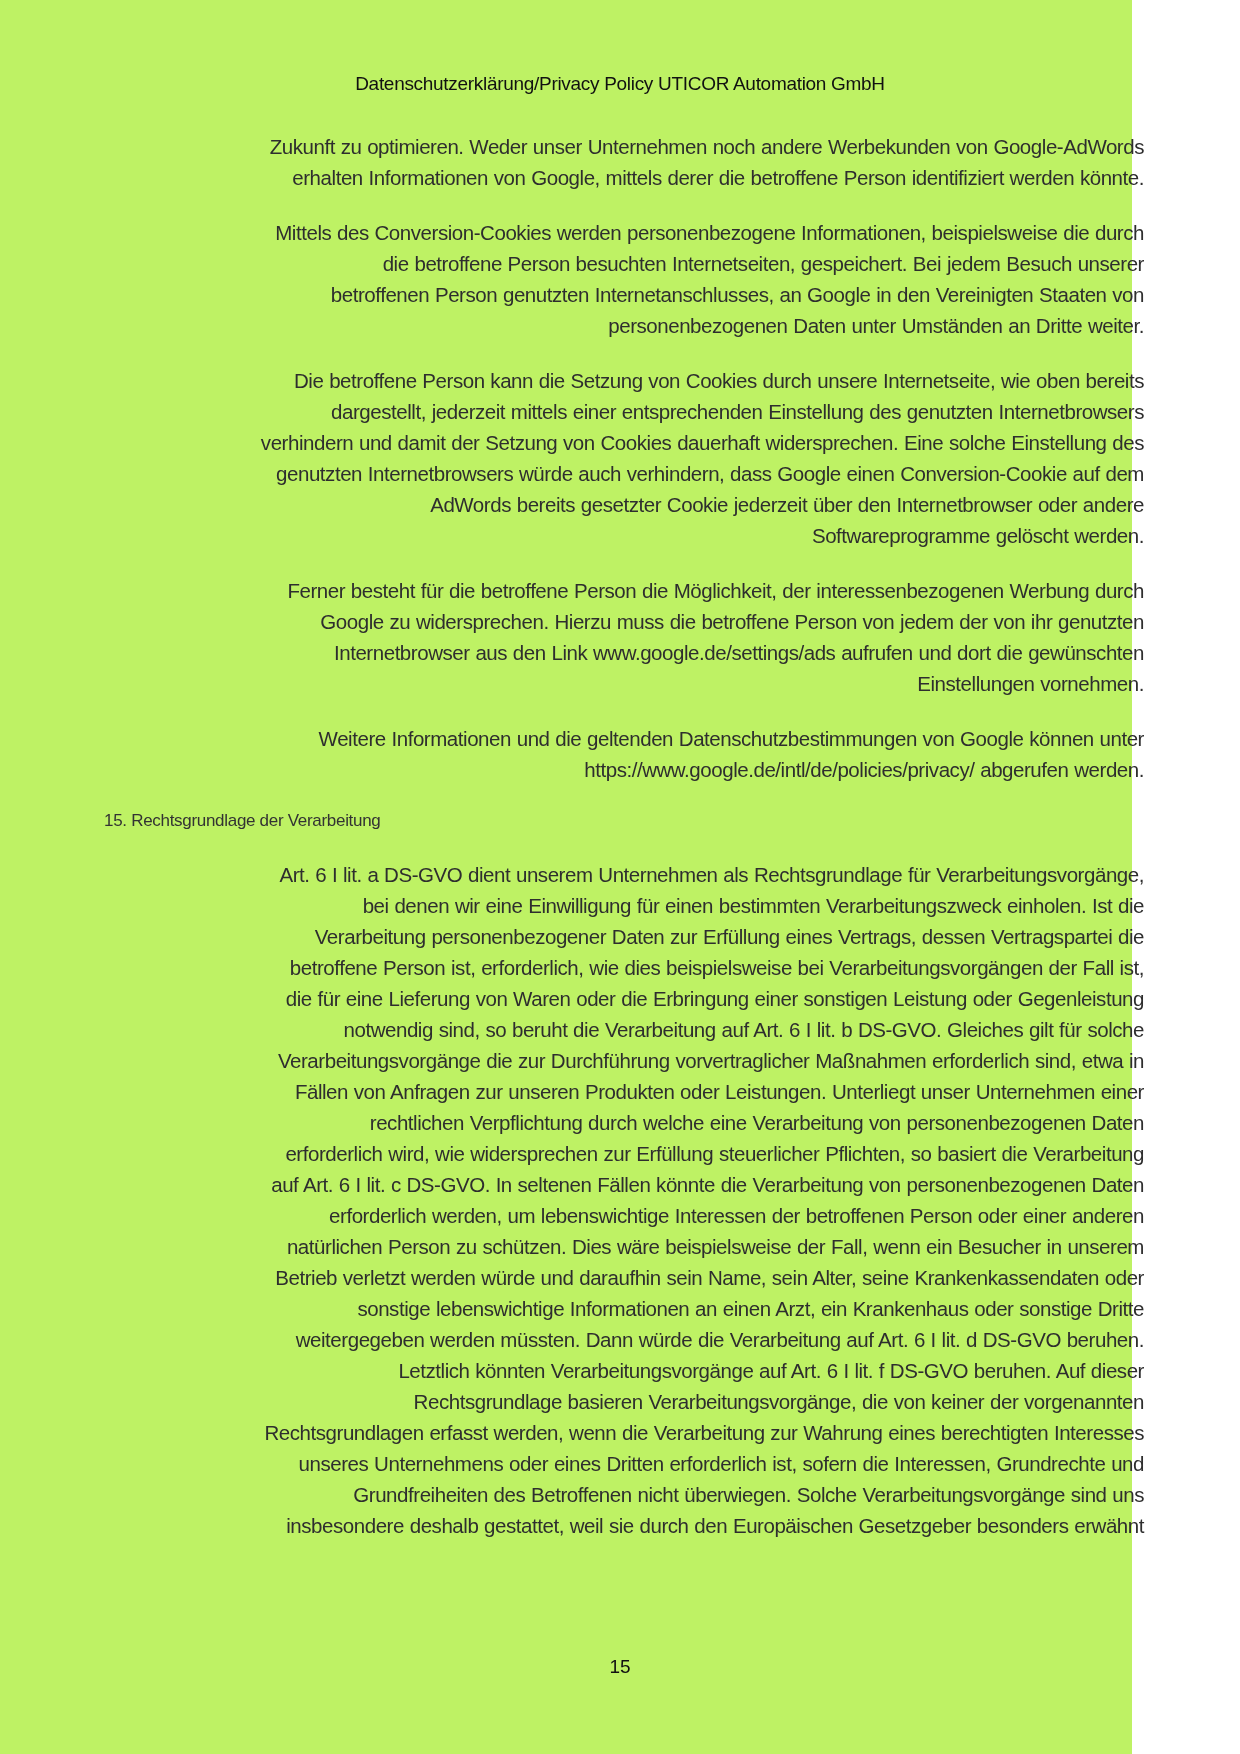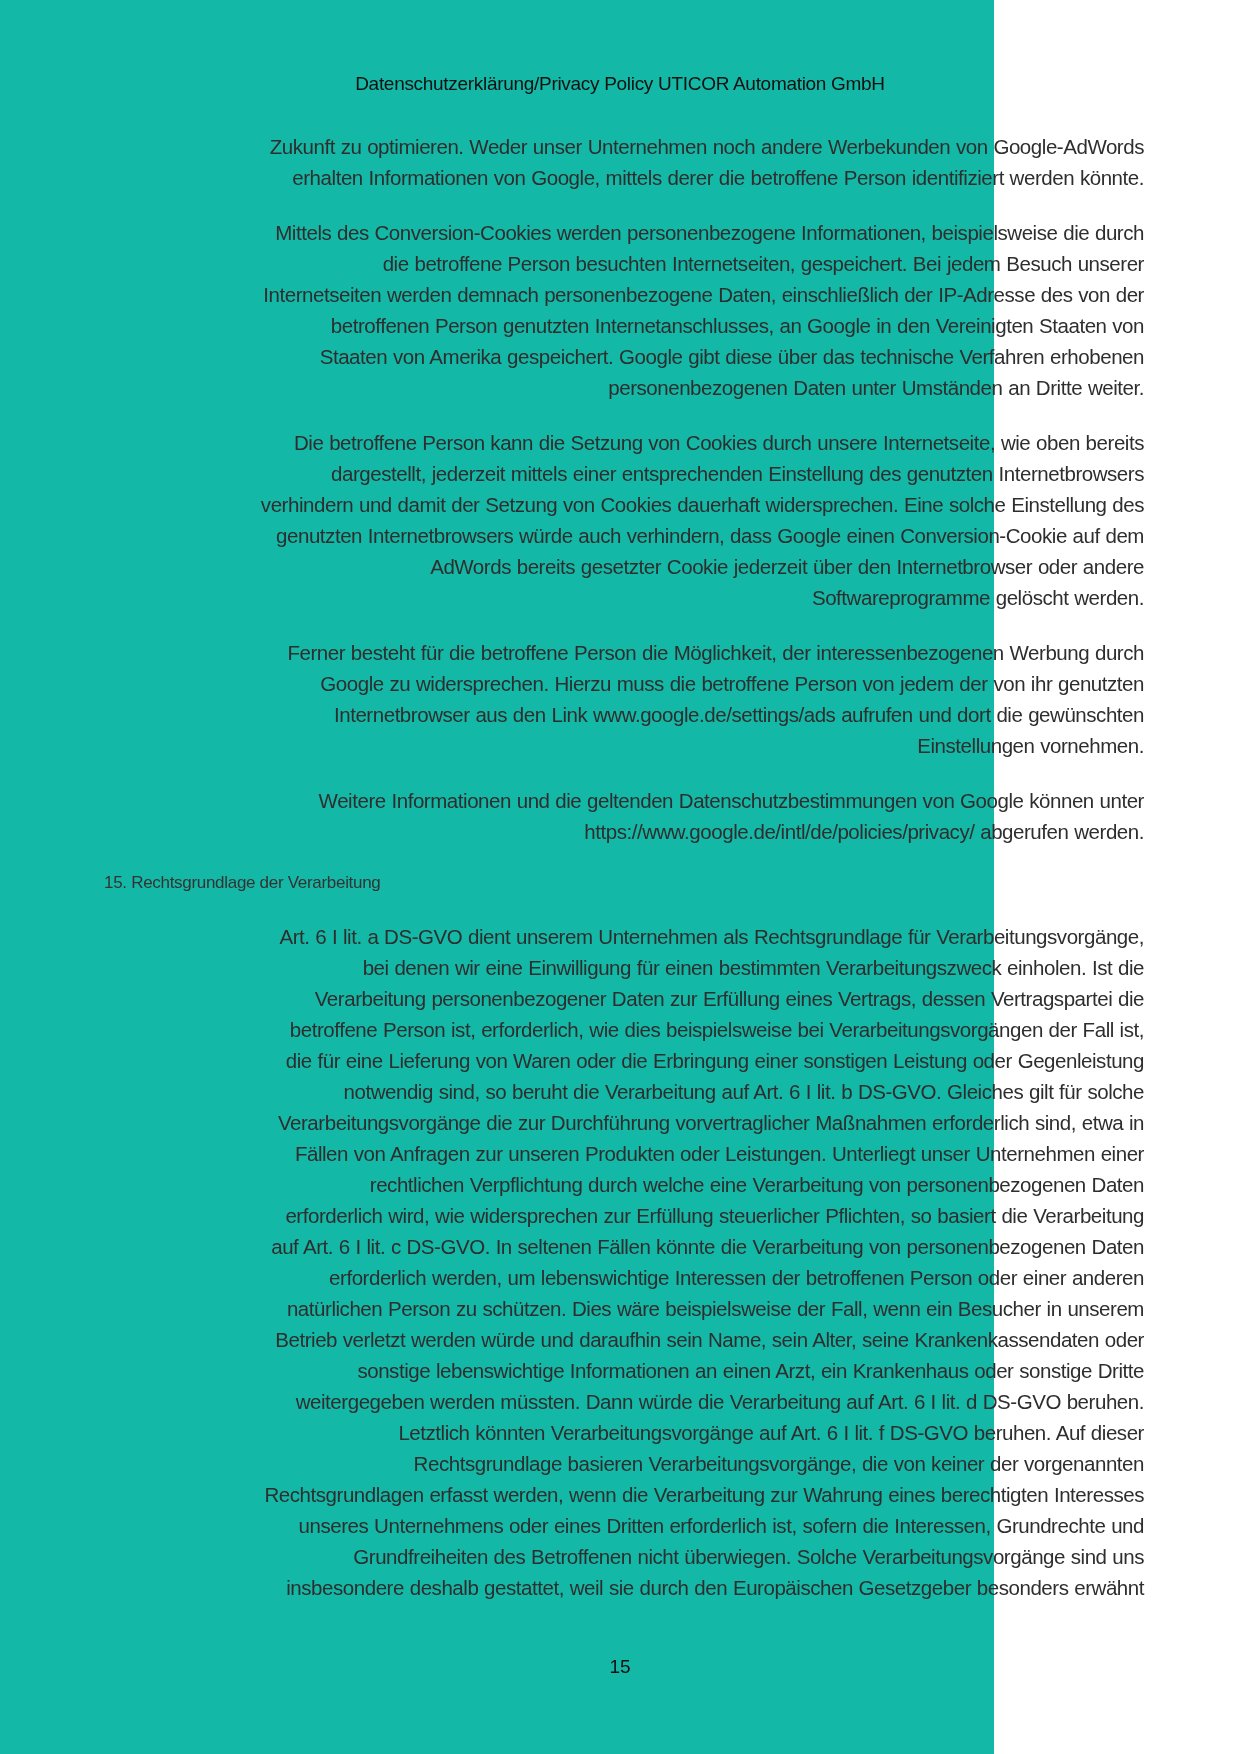--- a/index.html
+++ b/index.html
@@ -1,19 +1,19 @@
 <!DOCTYPE html>
 <html><head>
 <meta charset="utf-8">
 <style>
   html, body { margin: 0; padding: 0; background: #ffffff; }
   body { width: 1240px; height: 1754px; position: relative; overflow: hidden; }
   .page {
-    position: absolute; left: 0; top: 0; width: 994px; height: 1754px;
-    background: #14b8a6; color: #2b2b2b;
+    position: absolute; left: 0; top: 0; width: 1132px; height: 1754px;
+    background: #bef264; color: #2b2b2b;
     font-family: "Liberation Sans", "DejaVu Sans", sans-serif;
   }
   .running-header {
     position: absolute; top: 73px; left: 0; width: 1240px; text-align: center;
     font-size: 19px; color: #111111; letter-spacing: -0.3px;
   }
   .body {
     position: absolute; left: 104px; top: 131px; width: 1040px;
   }
   .para { margin: 0 0 24px 0; }
@@ -41,23 +41,21 @@
 
   <div class="body">
     <p class="para">
       <span class="line">Zukunft zu optimieren. Weder unser Unternehmen noch andere Werbekunden von Google-AdWords</span>
       <span class="line">erhalten Informationen von Google, mittels derer die betroffene Person identifiziert werden könnte.</span>
     </p>
 
     <p class="para">
       <span class="line">Mittels des Conversion-Cookies werden personenbezogene Informationen, beispielsweise die durch</span>
       <span class="line">die betroffene Person besuchten Internetseiten, gespeichert. Bei jedem Besuch unserer</span>
-      <span class="line">Internetseiten werden demnach personenbezogene Daten, einschließlich der IP-Adresse des von der</span>
       <span class="line">betroffenen Person genutzten Internetanschlusses, an Google in den Vereinigten Staaten von</span>
-      <span class="line">Staaten von Amerika gespeichert. Google gibt diese über das technische Verfahren erhobenen</span>
       <span class="line">personenbezogenen Daten unter Umständen an Dritte weiter.</span>
     </p>
 
     <p class="para">
       <span class="line">Die betroffene Person kann die Setzung von Cookies durch unsere Internetseite, wie oben bereits</span>
       <span class="line">dargestellt, jederzeit mittels einer entsprechenden Einstellung des genutzten Internetbrowsers</span>
       <span class="line">verhindern und damit der Setzung von Cookies dauerhaft widersprechen. Eine solche Einstellung des</span>
       <span class="line">genutzten Internetbrowsers würde auch verhindern, dass Google einen Conversion-Cookie auf dem</span>
       <span class="line">AdWords bereits gesetzter Cookie jederzeit über den Internetbrowser oder andere</span>
       <span class="line">Softwareprogramme gelöscht werden.</span>

